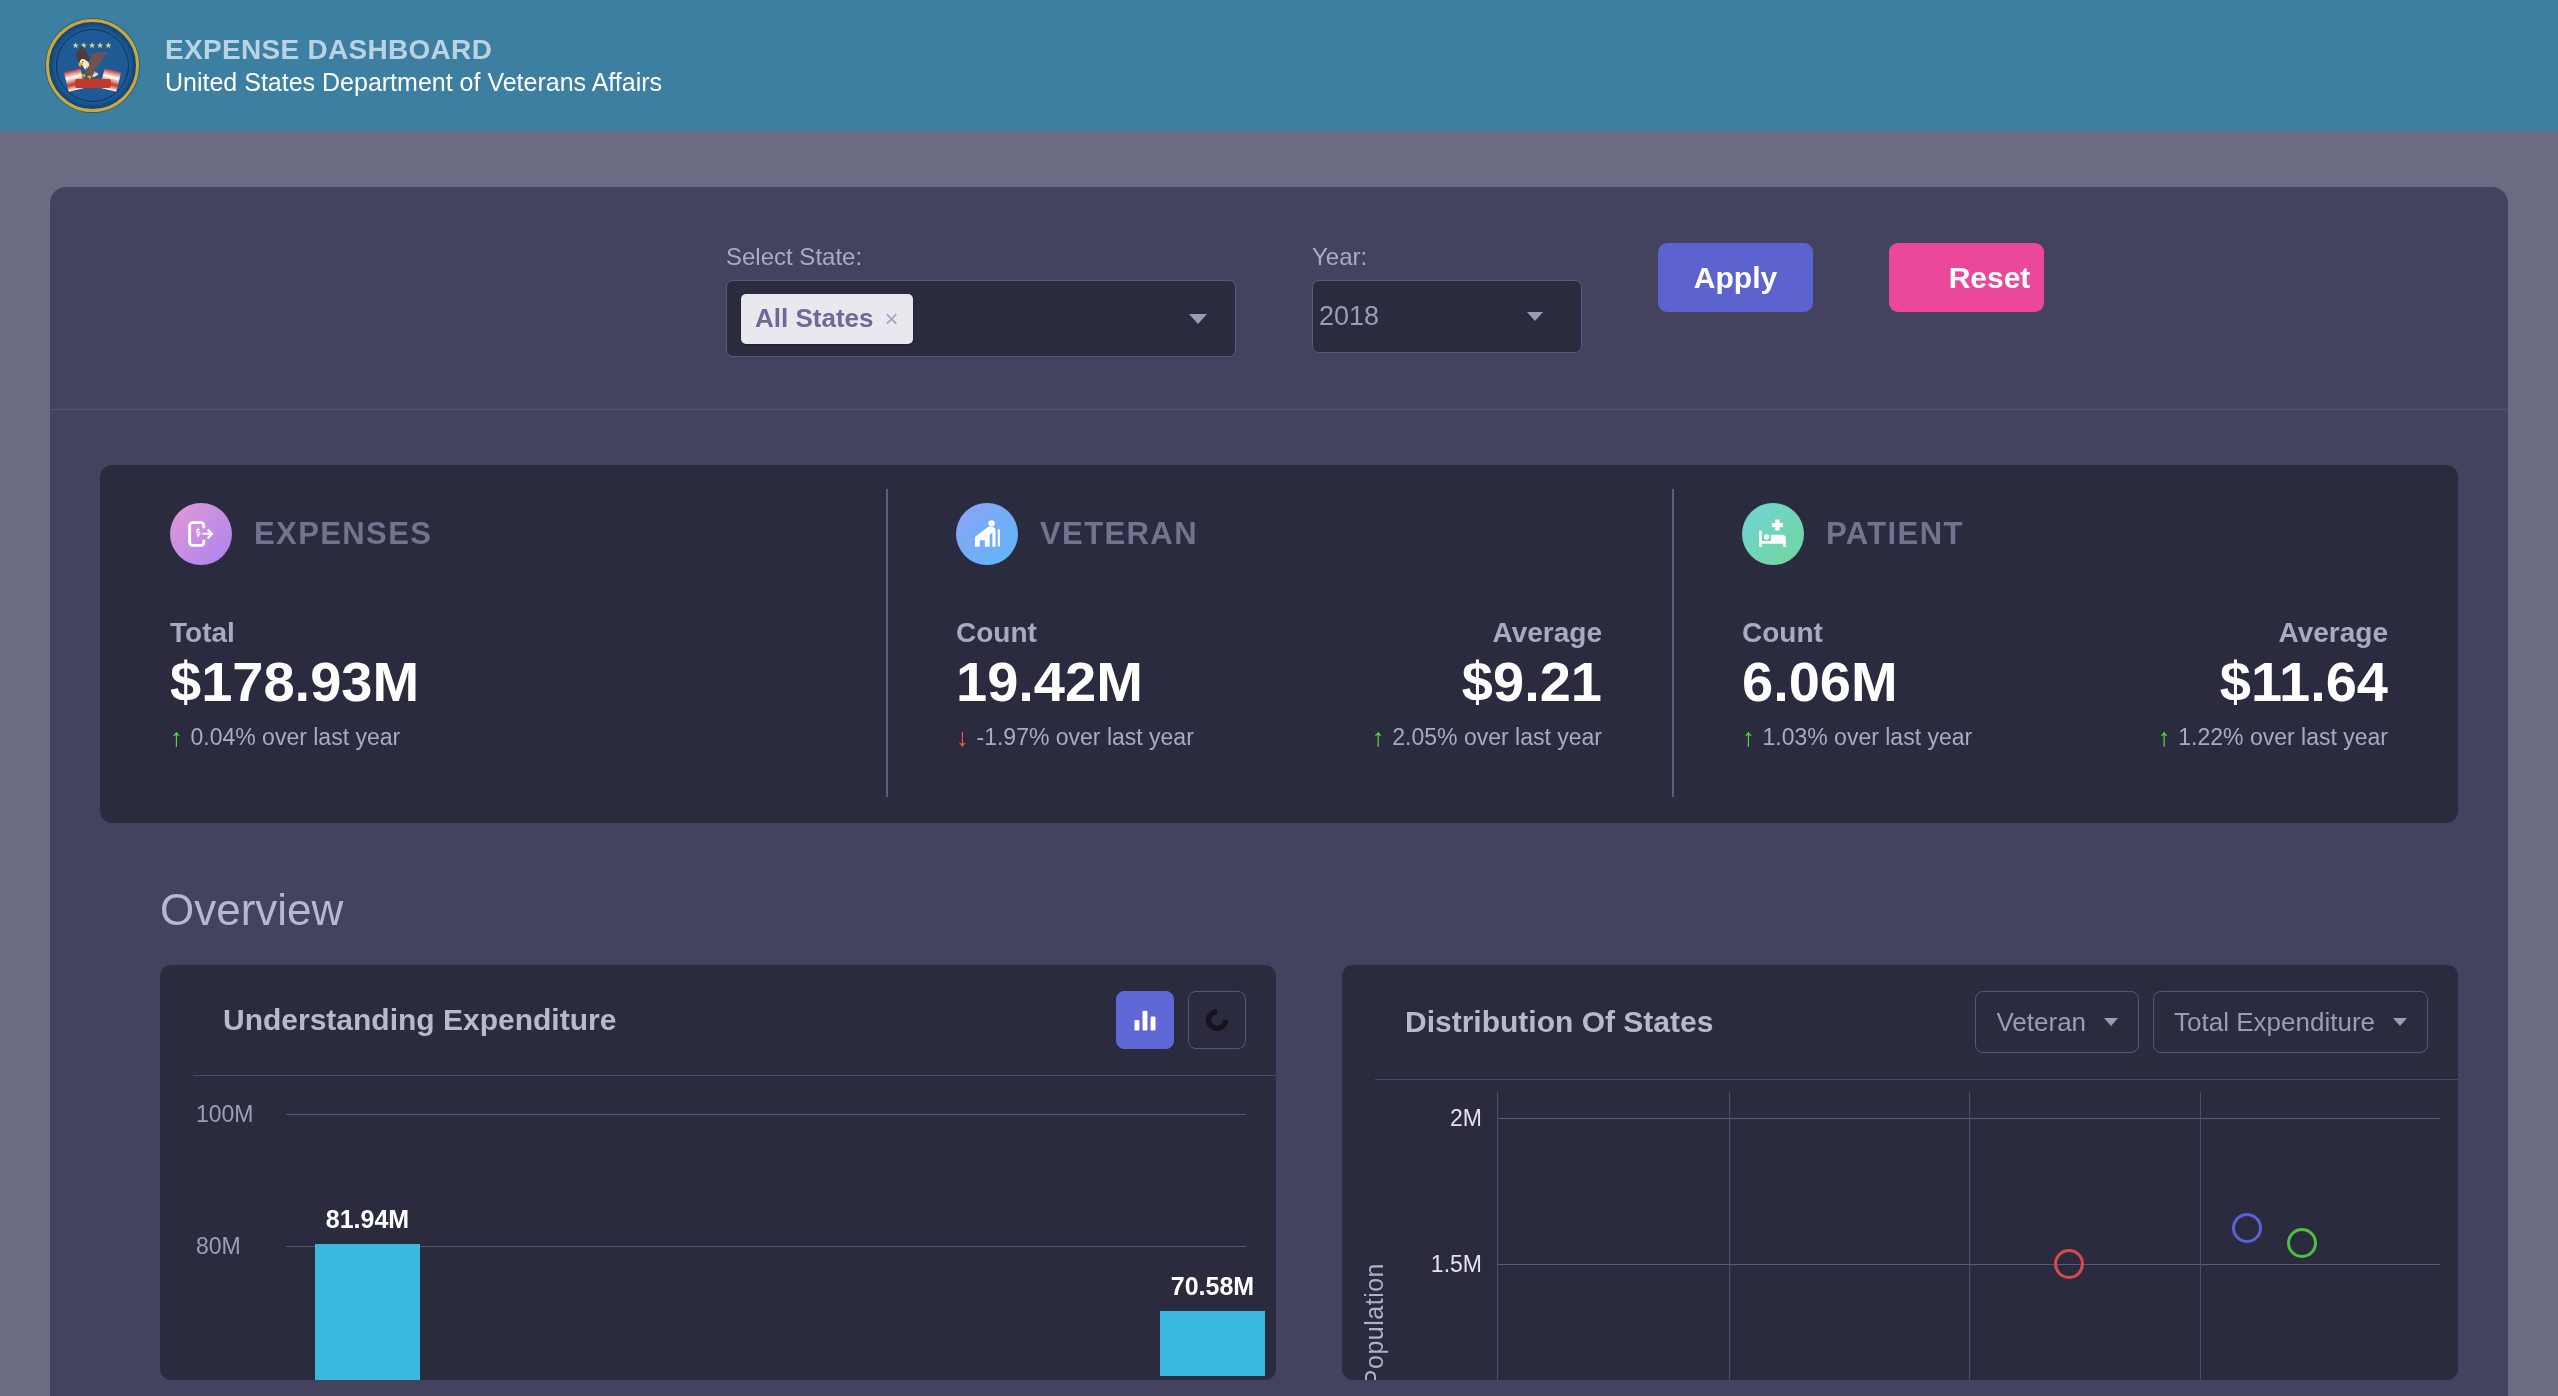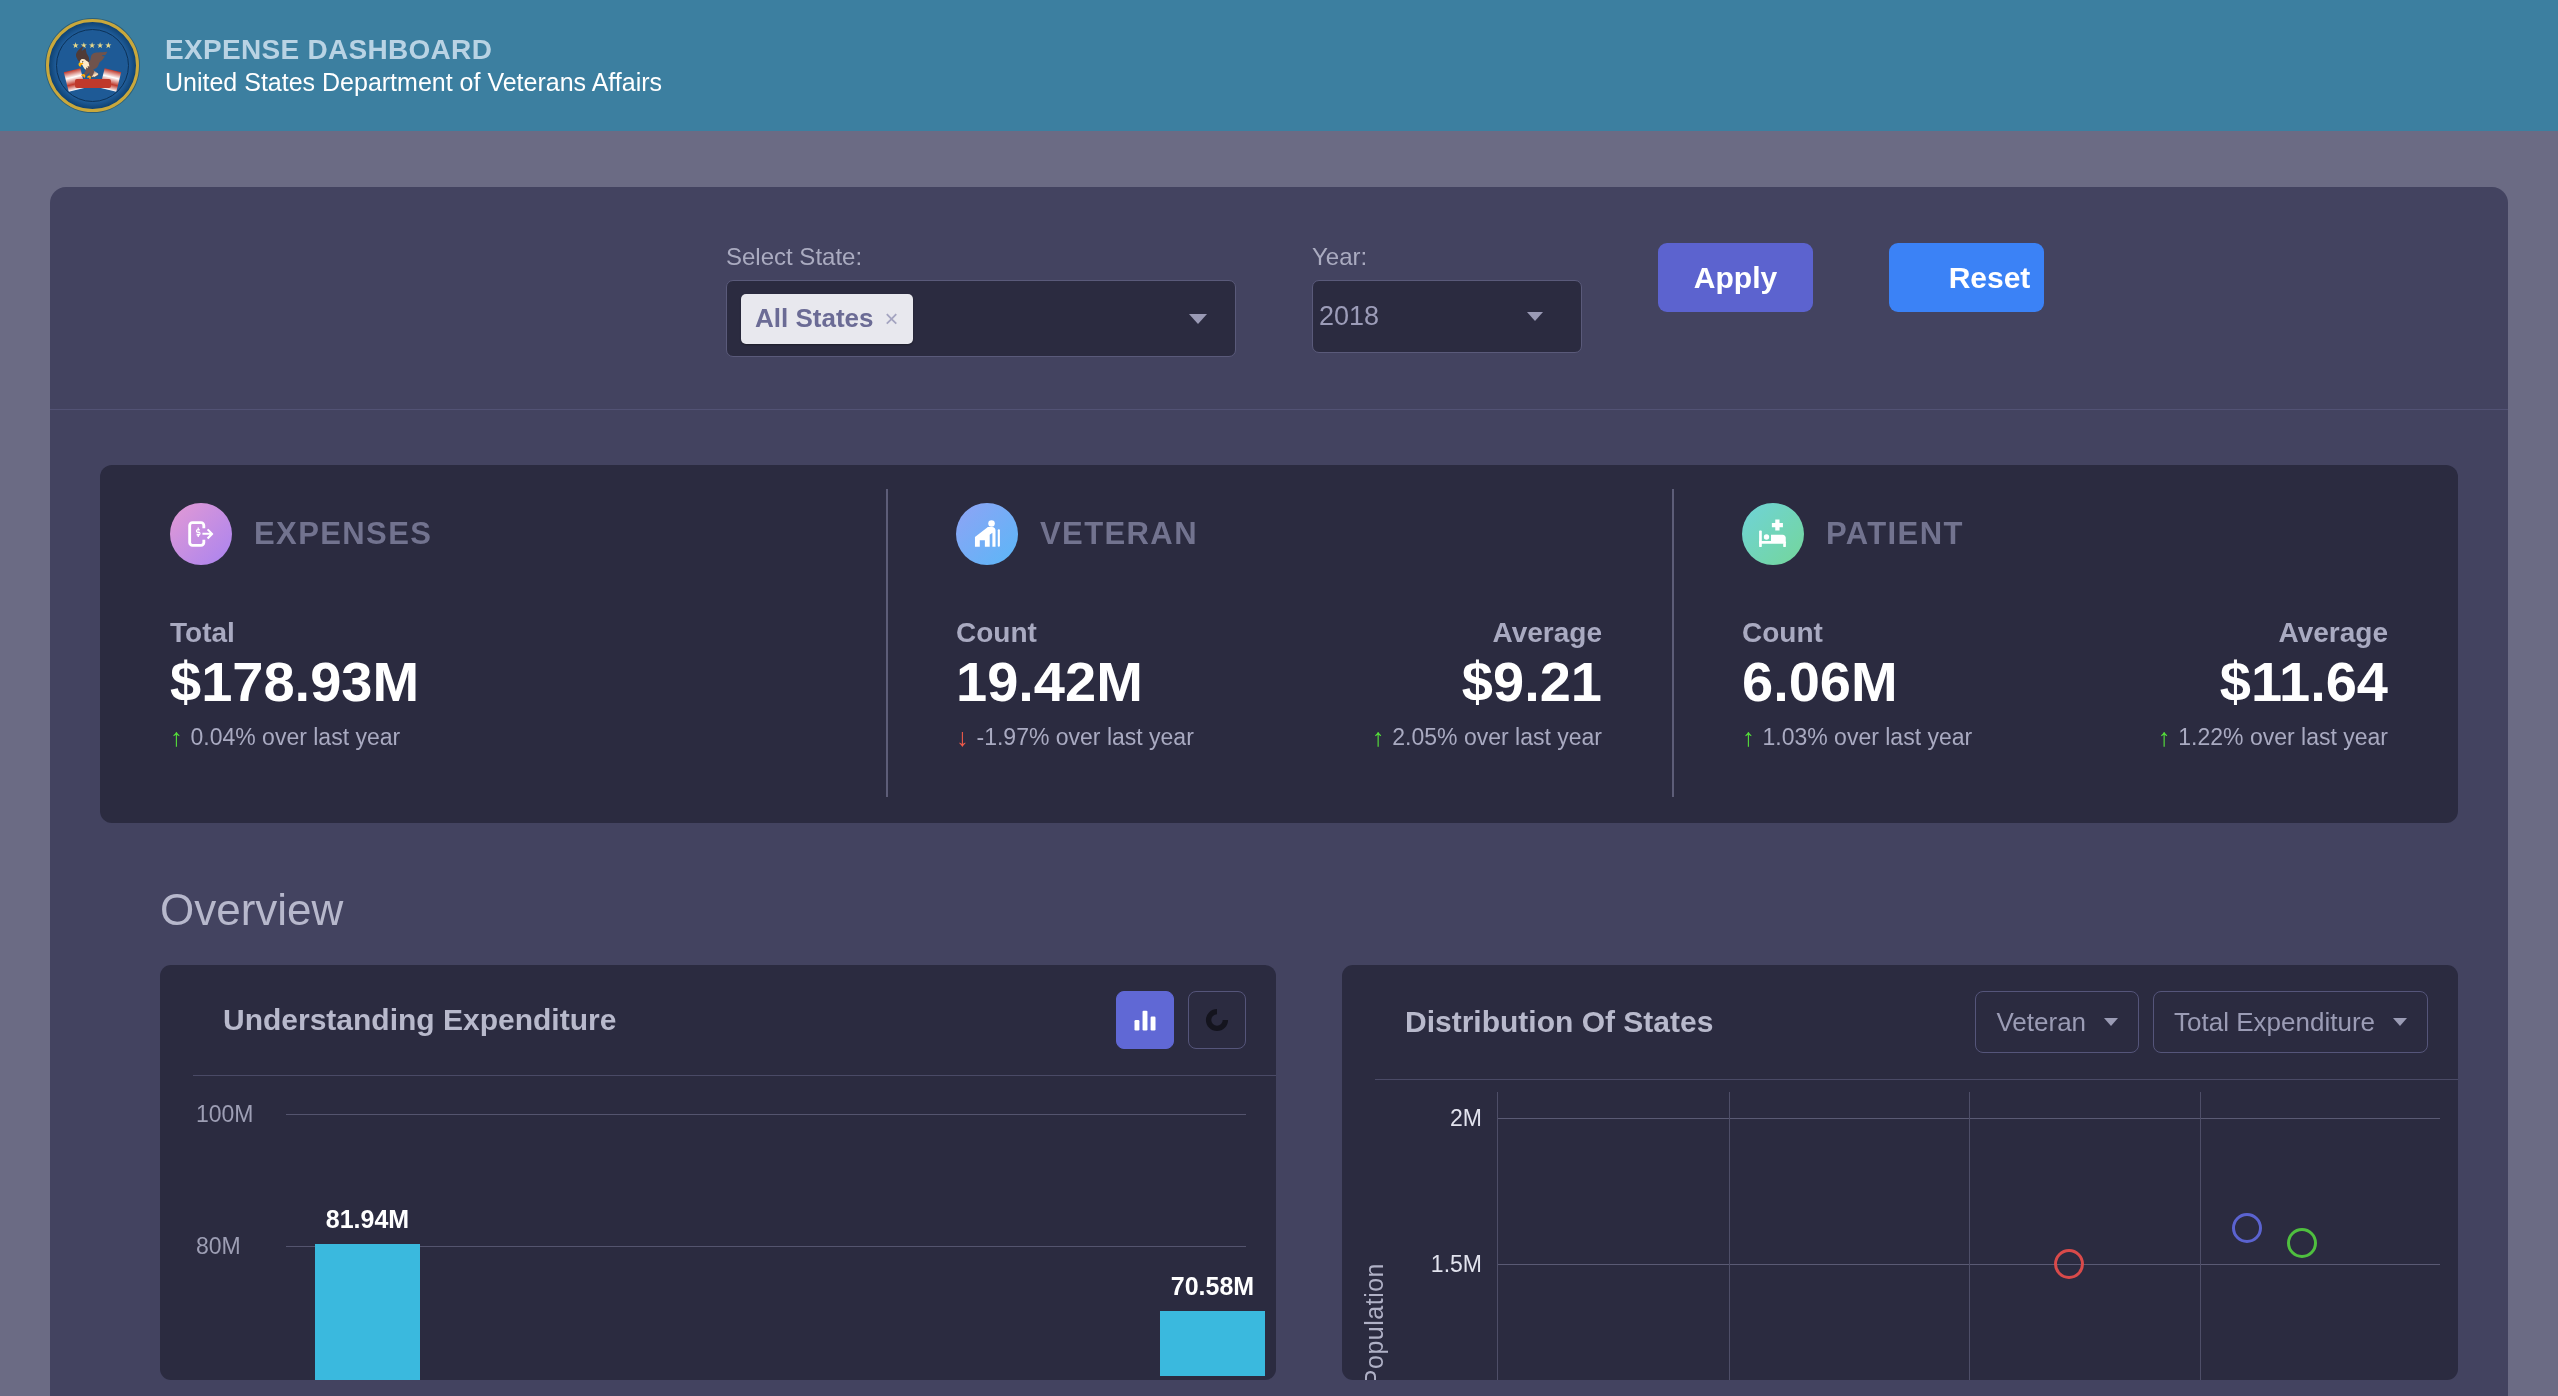--- a/index.html
+++ b/index.html
@@ -137,21 +137,21 @@
   .pill-btn {
     height: 69px; min-width: 155px;
     border: none; border-radius: 9px;
     background: #5c63cf;
     color: #ffffff;
     font-size: 30px; font-weight: bold;
     font-family: "Liberation Sans", sans-serif;
     cursor: pointer;
     margin-bottom: 2px;
   }
-  #reset-button { background: #3b82f6; padding-left: 46px; }
+  #reset-button { background: #ec4899; padding-left: 46px; }
 
   
   #kpi-card {
     margin: 55px 50px 0 50px;
     background: #2b2b40;
     border-radius: 12px;
     display: flex;
     padding: 38px 0 44px 0;
     min-height: 358px;
   }

